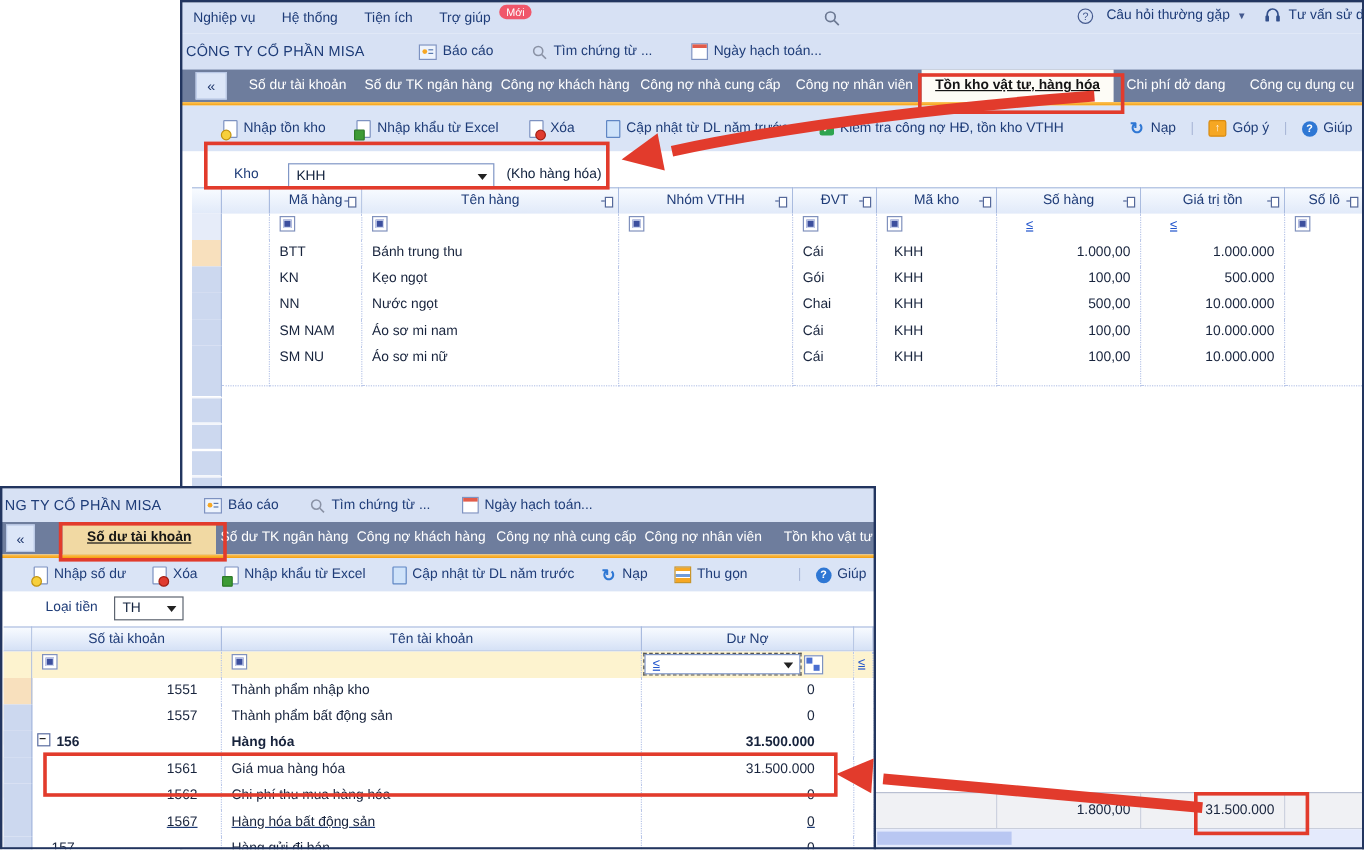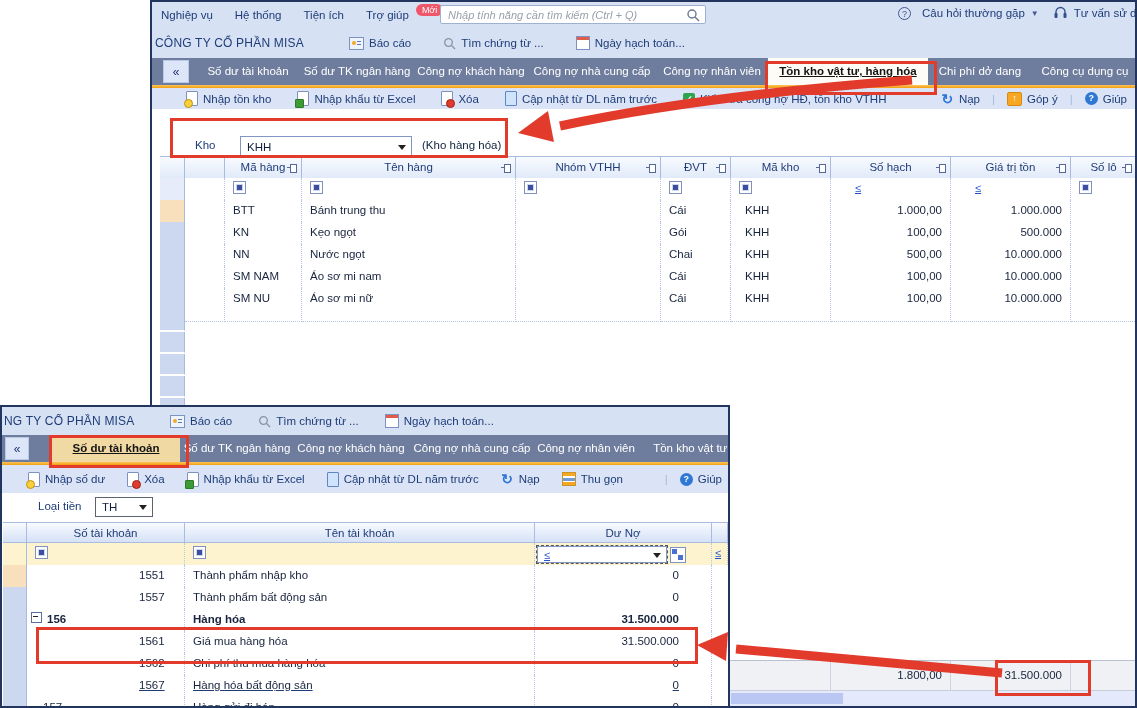--- a/index.html
+++ b/index.html
@@ -76,21 +76,20 @@
 
 <div class="win" style="left:150px;top:0;width:987px;height:708px;z-index:10;">
 
   <div class="bar menubar">
     <span class="menu-item">Nghiệp vụ</span>
     <span class="menu-item">Hệ thống</span>
     <span class="menu-item">Tiện ích</span>
     <span class="menu-item">Trợ giúp</span>
     <span class="badge">Mới</span>
   </div>
-  <input class="search abs" style="left: 290px; top: 5px; width: 266px;" placeholder="Nhập tính năng cần tìm kiếm (Ctrl + Q)">
   <svg class="abs" style="left:536px;top:8px;" width="14" height="14" viewBox="0 0 14 14">
       <circle cx="6" cy="6" r="4" fill="none" stroke="#6b7892" stroke-width="1.4"></circle>
       <line x1="9" y1="9" x2="13" y2="13" stroke="#6b7892" stroke-width="1.4"></line>
     </svg>
   <div class="abs" style="left:748px;top:6px;display:flex;align-items:center;gap:6px;white-space:nowrap;">
     <span class="ic ic-qo">?</span>
     <span>Câu hỏi thường gặp</span>
     <span style="font-size:8px;color:#44598e;">▼</span>
     <svg width="15" height="14" viewBox="0 0 15 14" style="margin-left:8px;">
         <path d="M3 8 V6 a4.5 4.5 0 0 1 9 0 v2" fill="none" stroke="#33508c" stroke-width="1.4"></path>
@@ -126,21 +125,21 @@
     <div class="tab" style="left:264px;width:114px;">Công nợ khách hàng</div>
     <div class="tab" style="left:378px;width:128px;">Công nợ nhà cung cấp</div>
     <div class="tab" style="left:506px;width:112px;">Công nợ nhân viên</div>
     <div class="tab active" style="left:618px;width:160px;">Tồn kho vật tư, hàng hóa</div>
     <div class="tab" style="left:778px;width:104px;">Chi phí dở dang</div>
     <div class="tab" style="left:882px;width:106px;">Công cụ dụng cụ</div>
 
   </div>
   <div class="amber" style="top:85px;"></div>
 
-  <div class="bar toolbar" style="top:88px;height:21px;padding-left:36px;gap:26px;">
+  <div class="bar toolbar" style="top:88px;height:38px;padding-left:36px;gap:26px;">
     <span class="tb">
         <span class="ic ic-doc">
           <i class="bub bub-yellow"></i>
         </span>
         <span>Nhập tồn kho</span>
       </span>
     <span class="tb">
         <span class="ic ic-doc">
           <i class="bub bub-green"></i>
         </span>
@@ -185,21 +184,21 @@
   </div>
 
   <div class="grow" style="left:10px;top:156px;">
     <div class="strip hdr" style="width:25px;"></div>
     <div class="hcell" style="width:40px;"></div>
     <div class="hcell" style="width:77px;"><span>Mã hàng</span><span class="pin"></span></div>
     <div class="hcell" style="width:214px;"><span>Tên hàng</span><span class="pin"></span></div>
     <div class="hcell" style="width:145px;"><span>Nhóm VTHH</span><span class="pin"></span></div>
     <div class="hcell" style="width:70px;"><span>ĐVT</span><span class="pin"></span></div>
     <div class="hcell" style="width:100px;"><span>Mã kho</span><span class="pin"></span></div>
-    <div class="hcell" style="width:120px;"><span>Số hạch</span><span class="pin"></span></div>
+    <div class="hcell" style="width:120px;"><span>Số hàng</span><span class="pin"></span></div>
     <div class="hcell" style="width:120px;"><span>Giá trị tồn</span><span class="pin"></span></div>
     <div class="hcell" style="width:66px;"><span>Số lô</span><span class="pin"></span></div>
   </div>
 
   <div class="grow" style="left:10px;top:178px;">
     <div class="strip" style="width:25px;background:#e6ecf9;"></div>
     <div class="cell" style="width:40px;"></div>
     <div class="cell" style="width:77px;"><span class="fcb"></span></div>
     <div class="cell" style="width:214px;"><span class="fcb"></span></div>
     <div class="cell" style="width:145px;"><span class="fcb"></span></div>

